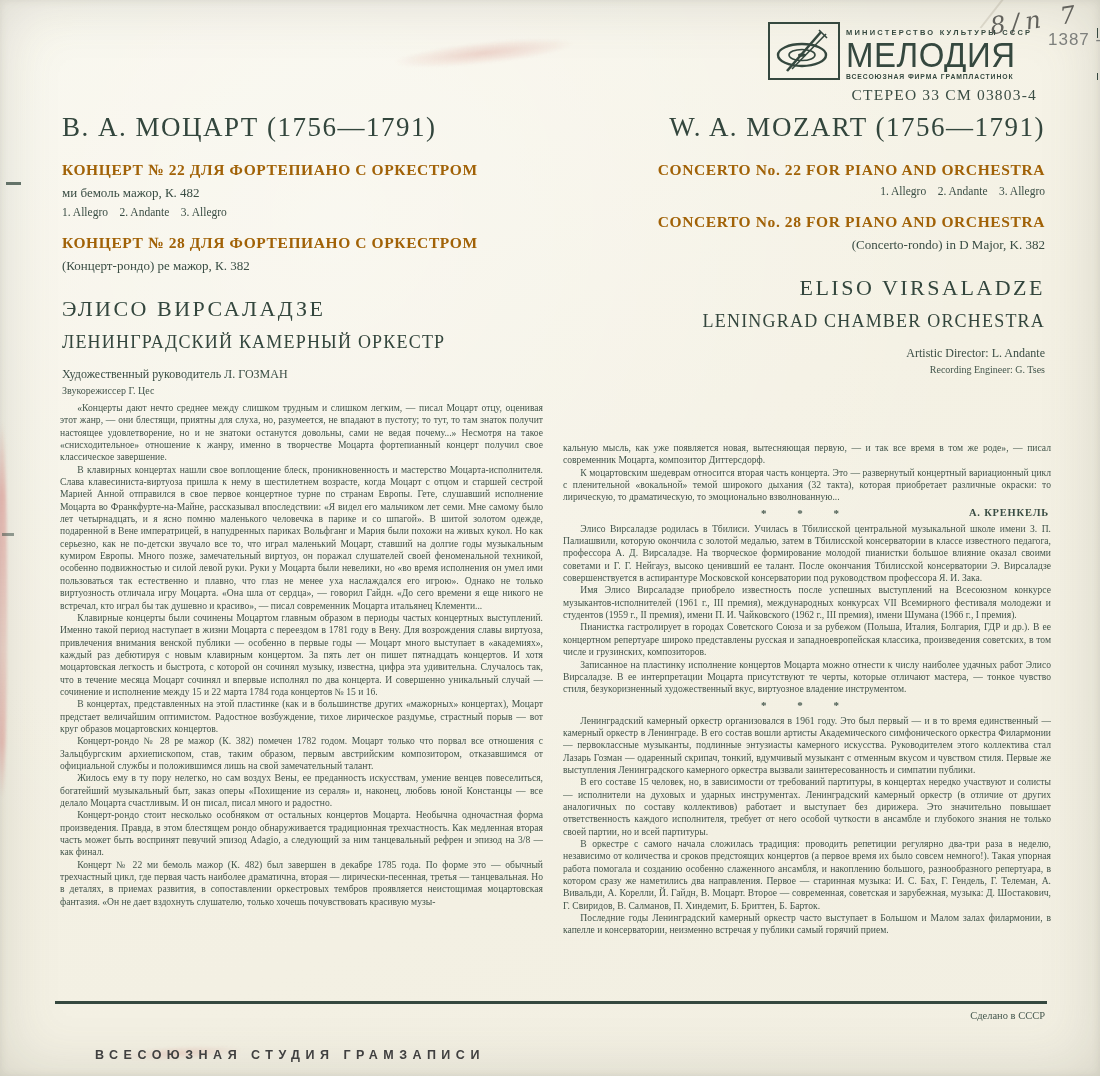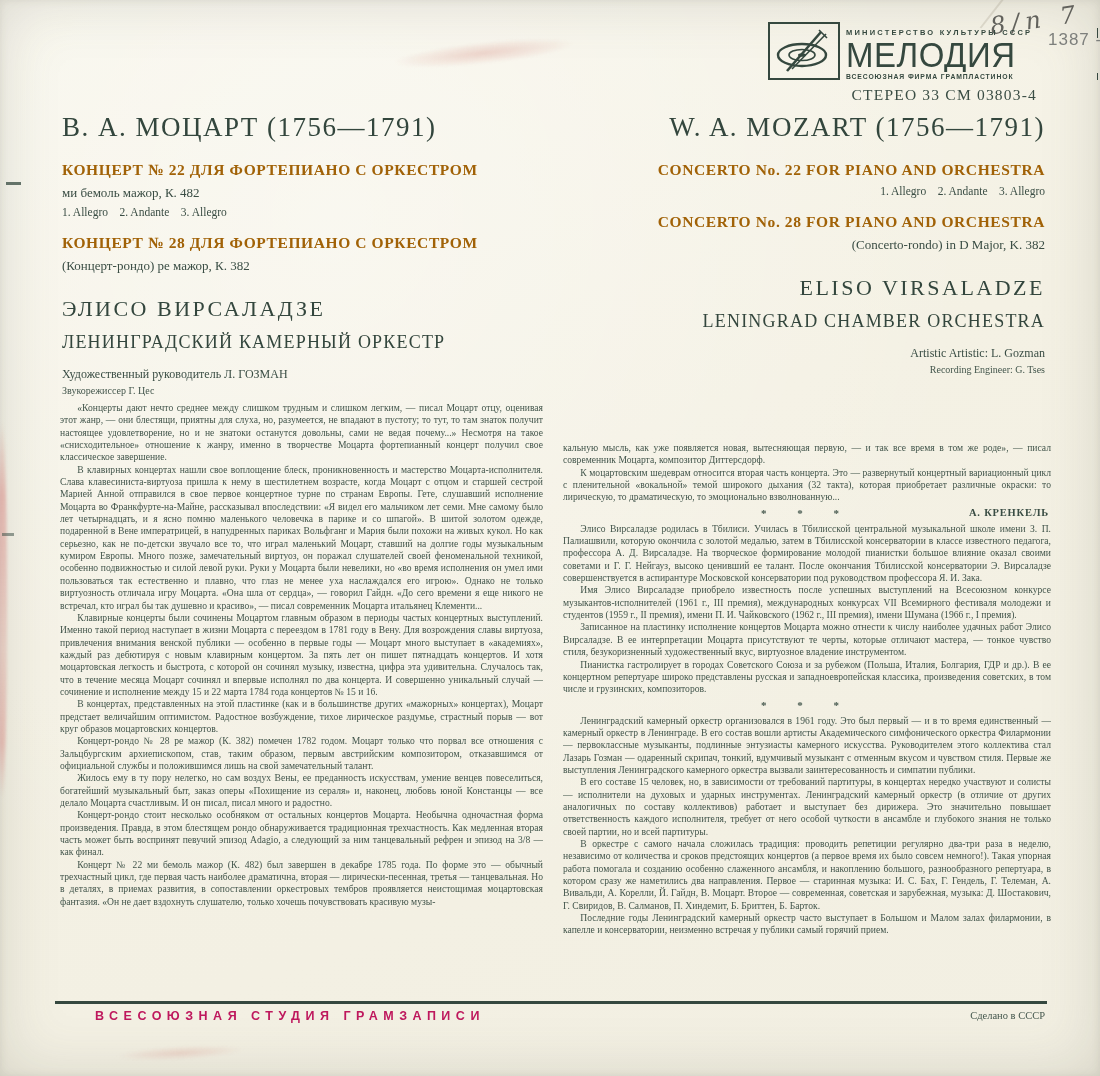--- a/index.html
+++ b/index.html
@@ -57,22 +57,22 @@
   .body-col.left{left:60px;width:483px;}
   .body-col.right{left:563px;width:488px;margin-top:40px;}
   .body-p{margin:0;text-indent:1.8em;}
   .body-p.flush{text-indent:0;}
   .sep-row{position:relative;height:14px;margin:3px 0 2px 0;}
   .sep-stars{position:absolute;left:0;right:0;text-align:center;font-weight:bold;font-size:11px;letter-spacing:14px;color:#42554b;}
   .sep-author{position:absolute;right:2px;top:0;font-size:10.5px;letter-spacing:.8px;font-weight:bold;color:#3a4d44;}
   .sep-center{height:14px;text-align:center;font-weight:bold;font-size:11px;letter-spacing:14px;color:#42554b;margin:3px 0 2px 0;}
   
   .footer-rule{position:absolute;left:55px;top:1001px;width:992px;height:2.5px;background:#35483f;}
-  .footer-studio{position:absolute;left:95px;top:1009px;font-family:"Liberation Sans",sans-serif;
-    font-size:12.5px;font-weight:bold;letter-spacing:5.5px;color:#be185d;}
+  .footer-studio{position:absolute;left:95px;top:1048px;font-family:"Liberation Sans",sans-serif;
+    font-size:12.5px;font-weight:bold;letter-spacing:5.5px;color:#404040;}
   .footer-made{position:absolute;right:55px;top:1010px;font-size:10.5px;color:#43564c;}
 </style>
 </head>
 <body>
 
 <div class="vignette"></div>
 <div class="stain-top"></div>
 <div class="stain-left"></div>
 <div class="stain-bottom"></div>
 <div class="crease"></div>
@@ -118,21 +118,21 @@
 </div>
 
 <div class="hdr-right">
   <h1 class="composer">W. A. MOZART (1756—1791)</h1>
   <div class="work-title">CONCERTO No. 22 FOR PIANO AND ORCHESTRA</div>
   <div class="work-mvts">1. Allegro    2. Andante    3. Allegro</div>
   <div class="work-title">CONCERTO No. 28 FOR PIANO AND ORCHESTRA</div>
   <div class="work-key">(Concerto-rondo) in D Major, K. 382</div>
   <h2 class="artist">ELISO VIRSALADZE</h2>
   <div class="orchestra">LENINGRAD CHAMBER ORCHESTRA</div>
-  <div class="credit1">Artistic Artistic: L. Gozman</div>
+  <div class="credit1">Artistic Director: L. Andante</div>
   <div class="credit2">Recording Engineer: G. Tses</div>
 </div>
 
 <div class="body-col left">
     <p class="body-p">«Концерты дают нечто среднее между слишком трудным и слишком легким, — писал Моцарт отцу, оценивая этот жанр, — они блестящи, приятны для слуха, но, разумеется, не впадают в пустоту; то тут, то там знаток получит настоящее удовлетворение, но и не знатоки останутся довольны, сами не ведая почему...» Несмотря на такое «снисходительное» отношение к жанру, именно в творчестве Моцарта фортепианный концерт получил свое классическое завершение.</p>
     <p class="body-p">В клавирных концертах нашли свое воплощение блеск, проникновенность и мастерство Моцарта-исполнителя. Слава клавесиниста-виртуоза пришла к нему в шестилетнем возрасте, когда Моцарт с отцом и старшей сестрой Марией Анной отправился в свое первое концертное турне по странам Европы. Гете, слушавший исполнение Моцарта во Франкфурте-на-Майне, рассказывал впоследствии: «Я видел его мальчиком лет семи. Мне самому было лет четырнадцать, и я ясно помню маленького человечка в парике и со шпагой». В шитой золотом одежде, подаренной в Вене императрицей, в напудренных париках Вольфганг и Мария были похожи на живых кукол. Но как серьезно, как не по-детски звучало все то, что играл маленький Моцарт, ставший на долгие годы музыкальным кумиром Европы. Много позже, замечательный виртуоз, он поражал слушателей своей феноменальной техникой, особенно подвижностью и силой левой руки. Руки у Моцарта были невелики, но «во время исполнения он умел ими пользоваться так естественно и плавно, что глаз не менее уха наслаждался его игрою». Однако не только виртуозность отличала игру Моцарта. «Она шла от сердца», — говорил Гайдн. «До сего времени я еще никого не встречал, кто играл бы так душевно и красиво», — писал современник Моцарта итальянец Клементи...</p>
     <p class="body-p">Клавирные концерты были сочинены Моцартом главным образом в периоды частых концертных выступлений. Именно такой период наступает в жизни Моцарта с переездом в 1781 году в Вену. Для возрождения славы виртуоза, привлечения внимания венской публики — особенно в первые годы — Моцарт много выступает в «академиях», каждый раз дебютируя с новым клавирным концертом. За пять лет он пишет пятнадцать концертов. И хотя моцартовская легкость и быстрота, с которой он сочинял музыку, известна, цифра эта удивительна. Случалось так, что в течение месяца Моцарт сочинял и впервые исполнял по два концерта. И совершенно уникальный случай — сочинение и исполнение между 15 и 22 марта 1784 года концертов № 15 и 16.</p>
     <p class="body-p">В концертах, представленных на этой пластинке (как и в большинстве других «мажорных» концертах), Моцарт предстает величайшим оптимистом. Радостное возбуждение, тихое лирическое раздумье, страстный порыв — вот круг образов моцартовских концертов.</p>
     <p class="body-p">Концерт-рондо № 28 ре мажор (К. 382) помечен 1782 годом. Моцарт только что порвал все отношения с Зальцбургским архиепископом, став, таким образом, первым австрийским композитором, отказавшимся от официальной службы и положившимся лишь на свой замечательный талант.</p>
     <p class="body-p">Жилось ему в ту пору нелегко, но сам воздух Вены, ее преданность искусствам, умение венцев повеселиться, богатейший музыкальный быт, заказ оперы «Похищение из сераля» и, наконец, любовь юной Констанцы — все делало Моцарта счастливым. И он писал, писал много и радостно.</p>
@@ -145,22 +145,22 @@
       <p class="body-p flush">кальную мысль, как уже появляется новая, вытесняющая первую, — и так все время в том же роде», — писал современник Моцарта, композитор Диттерсдорф.</p>
       <p class="body-p">К моцартовским шедеврам относится вторая часть концерта. Это — развернутый концертный вариационный цикл с пленительной «вокальной» темой широкого дыхания (32 такта), которая приобретает различные окраски: то лирическую, то драматическую, то эмоционально взволнованную...</p>
     </div>
   <div class="sep-row">
     <span class="sep-stars">*  *  *</span>
     <span class="sep-author">А. КРЕНКЕЛЬ</span>
   </div>
   <div>
       <p class="body-p">Элисо Вирсаладзе родилась в Тбилиси. Училась в Тбилисской центральной музыкальной школе имени З. П. Палиашвили, которую окончила с золотой медалью, затем в Тбилисской консерватории в классе известного педагога, профессора А. Д. Вирсаладзе. На творческое формирование молодой пианистки большое влияние оказал своими советами и Г. Г. Нейгауз, высоко ценивший ее талант. После окончания Тбилисской консерватории Э. Вирсаладзе совершенствуется в аспирантуре Московской консерватории под руководством профессора Я. И. Зака.</p>
       <p class="body-p">Имя Элисо Вирсаладзе приобрело известность после успешных выступлений на Всесоюзном конкурсе музыкантов-исполнителей (1961 г., III премия), международных конкурсах VII Всемирного фестиваля молодежи и студентов (1959 г., II премия), имени П. И. Чайковского (1962 г., III премия), имени Шумана (1966 г., I премия).</p>
+      <p class="body-p">Пианистка гастролирует в городах Советского Союза и за рубежом (Польша, Италия, Болгария, ГДР и др.). В ее концертном репертуаре широко представлены русская и западноевропейская классика, произведения советских, в том числе и грузинских, композиторов.</p>
       <p class="body-p">Записанное на пластинку исполнение концертов Моцарта можно отнести к числу наиболее удачных работ Элисо Вирсаладзе. В ее интерпретации Моцарта присутствуют те черты, которые отличают мастера, — тонкое чувство стиля, безукоризненный художественный вкус, виртуозное владение инструментом.</p>
-      <p class="body-p">Пианистка гастролирует в городах Советского Союза и за рубежом (Польша, Италия, Болгария, ГДР и др.). В ее концертном репертуаре широко представлены русская и западноевропейская классика, произведения советских, в том числе и грузинских, композиторов.</p>
     </div>
   <div class="sep-center">*  *  *</div>
   <div>
       <p class="body-p">Ленинградский камерный оркестр организовался в 1961 году. Это был первый — и в то время единственный — камерный оркестр в Ленинграде. В его состав вошли артисты Академического симфонического оркестра Филармонии — первоклассные музыканты, подлинные энтузиасты камерного искусства. Руководителем этого коллектива стал Лазарь Гозман — одаренный скрипач, тонкий, вдумчивый музыкант с отменным вкусом и чувством стиля. Первые же выступления Ленинградского камерного оркестра вызвали заинтересованность и симпатии публики.</p>
       <p class="body-p">В его составе 15 человек, но, в зависимости от требований партитуры, в концертах нередко участвуют и солисты — исполнители на духовых и ударных инструментах. Ленинградский камерный оркестр (в отличие от других аналогичных по составу коллективов) работает и выступает без дирижера. Это значительно повышает ответственность каждого исполнителя, требует от него особой чуткости в ансамбле и глубокого знания не только своей партии, но и всей партитуры.</p>
       <p class="body-p">В оркестре с самого начала сложилась традиция: проводить репетиции регулярно два-три раза в неделю, независимо от количества и сроков предстоящих концертов (а первое время их было совсем немного!). Такая упорная работа помогала и созданию особенно слаженного ансамбля, и накоплению большого, разнообразного репертуара, в котором сразу же наметились два направления. Первое — старинная музыка: И. С. Бах, Г. Гендель, Г. Телеман, А. Вивальди, А. Корелли, Й. Гайдн, В. Моцарт. Второе — современная, советская и зарубежная, музыка: Д. Шостакович, Г. Свиридов, В. Салманов, П. Хиндемит, Б. Бриттен, Б. Барток.</p>
       <p class="body-p">Последние годы Ленинградский камерный оркестр часто выступает в Большом и Малом залах филармонии, в капелле и консерватории, неизменно встречая у публики самый горячий прием.</p>
     </div>
 </div>
 

